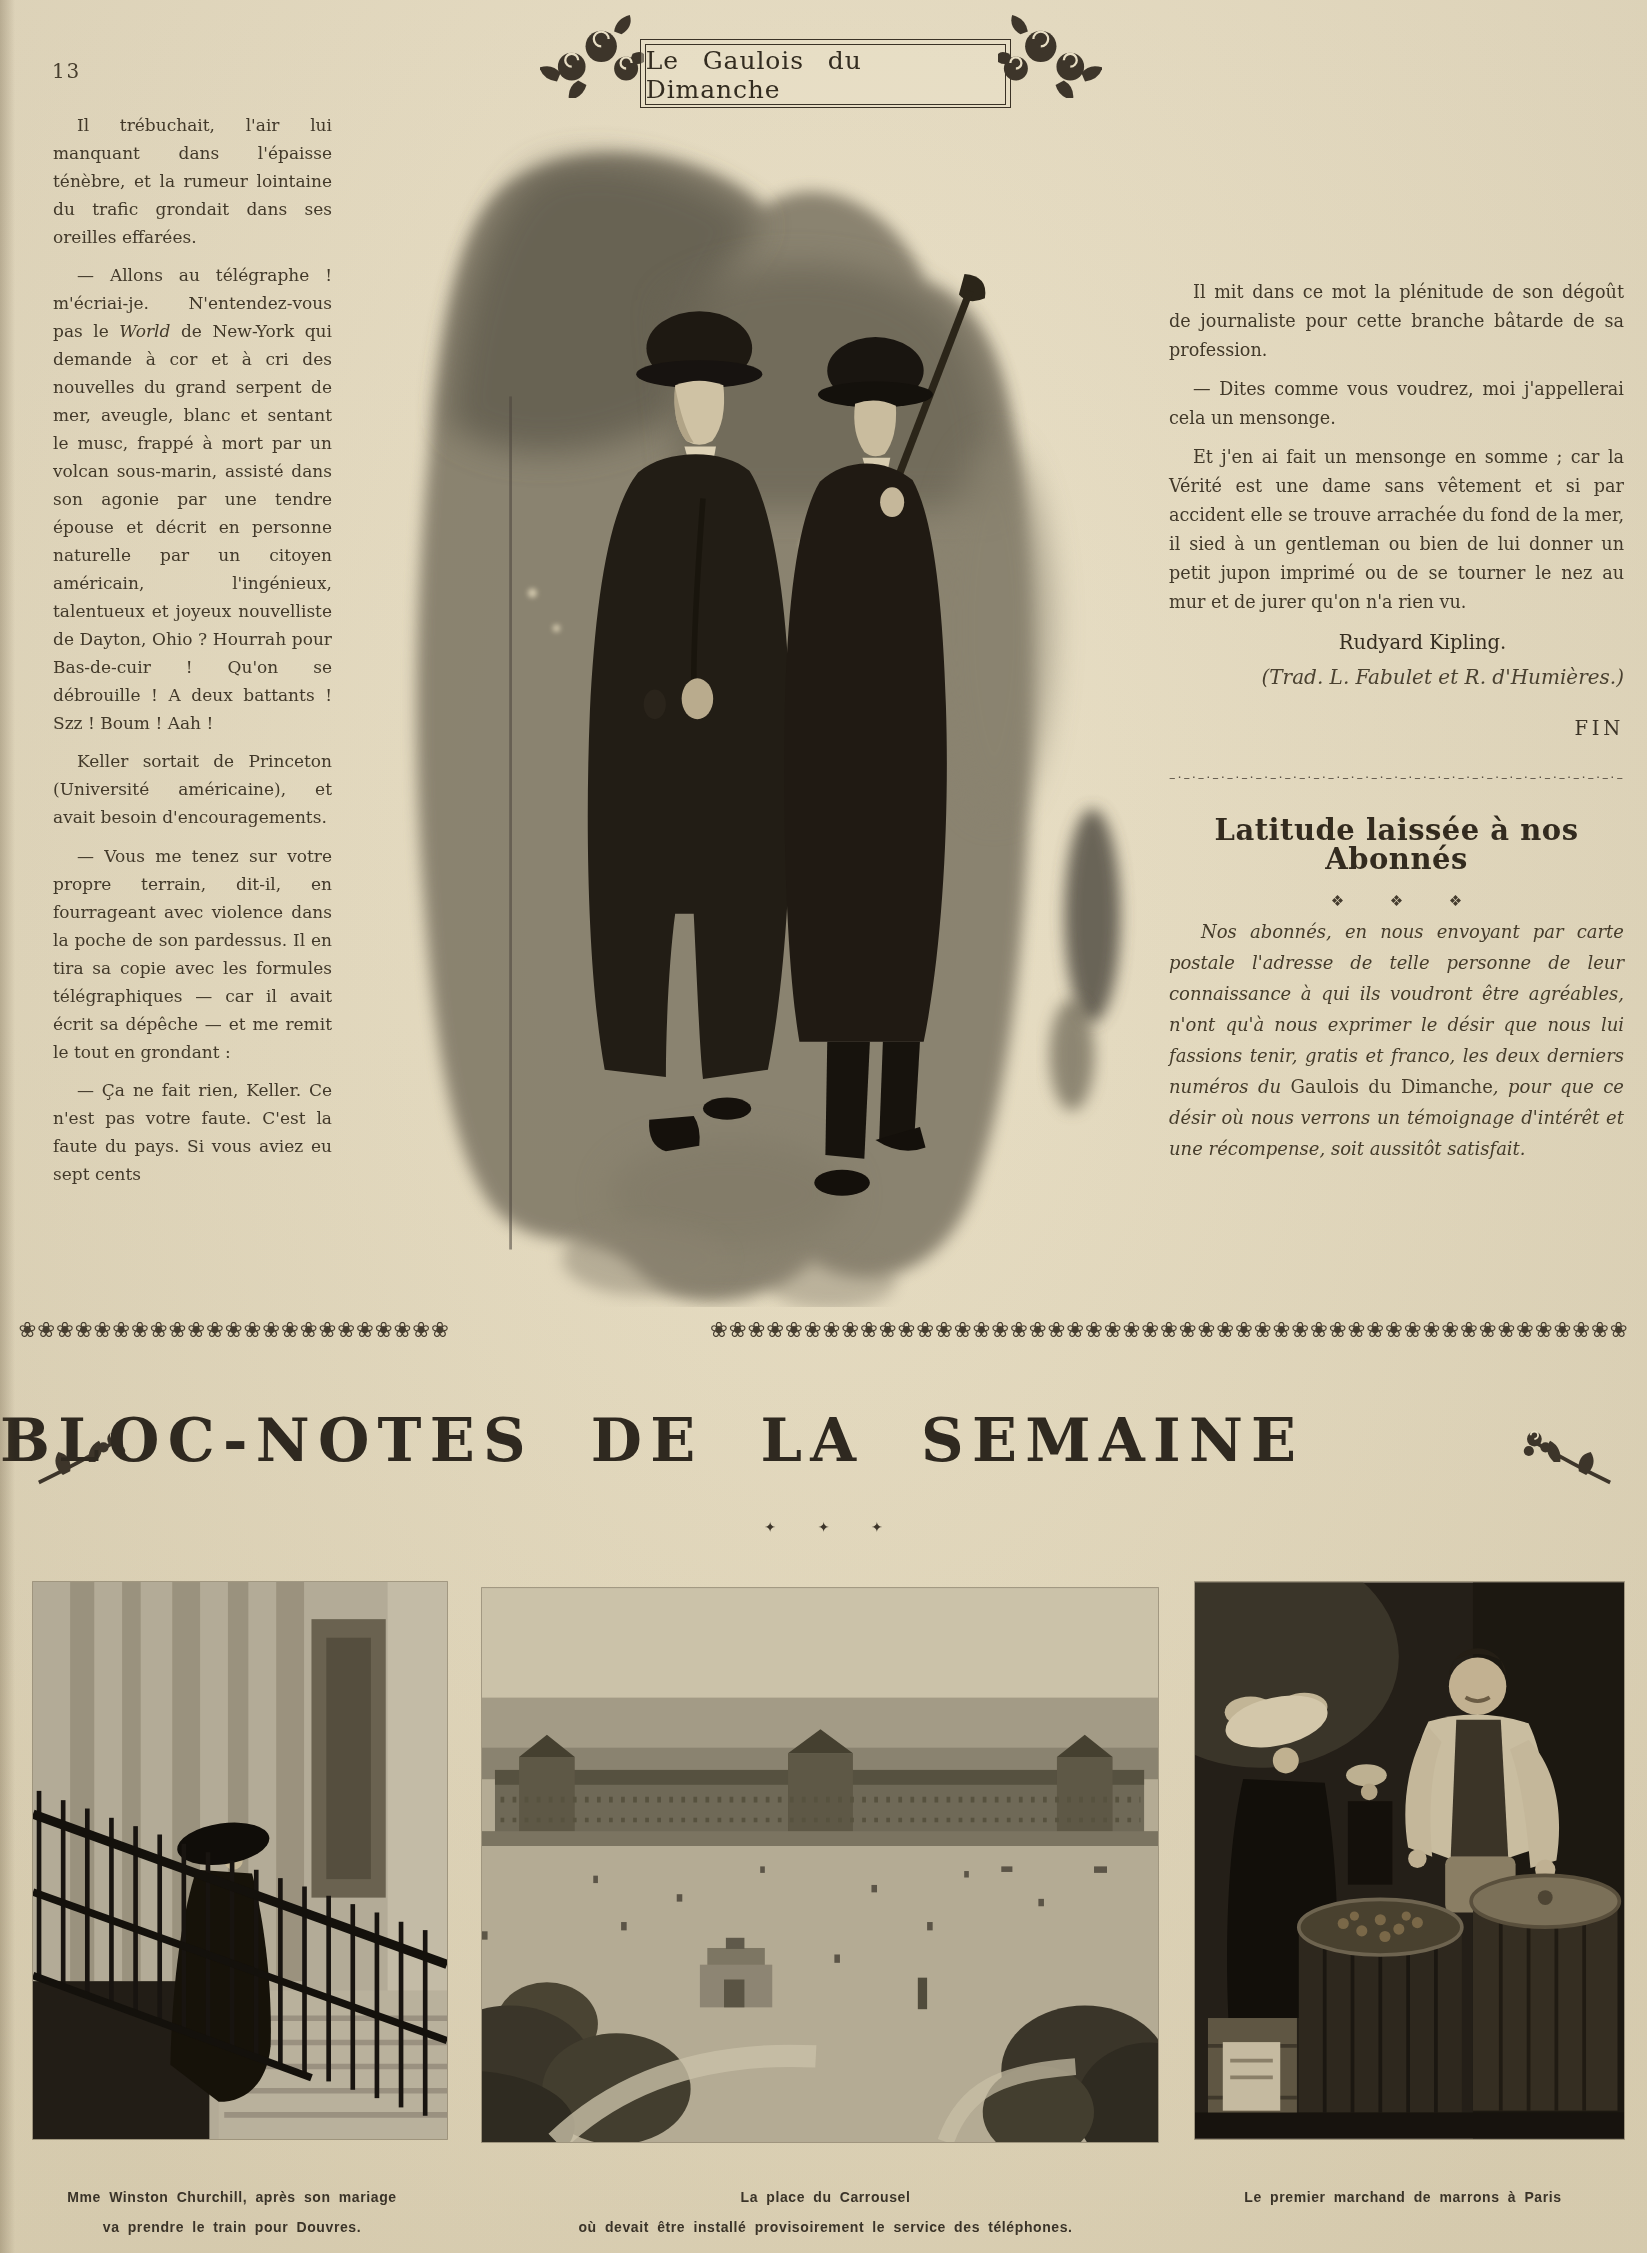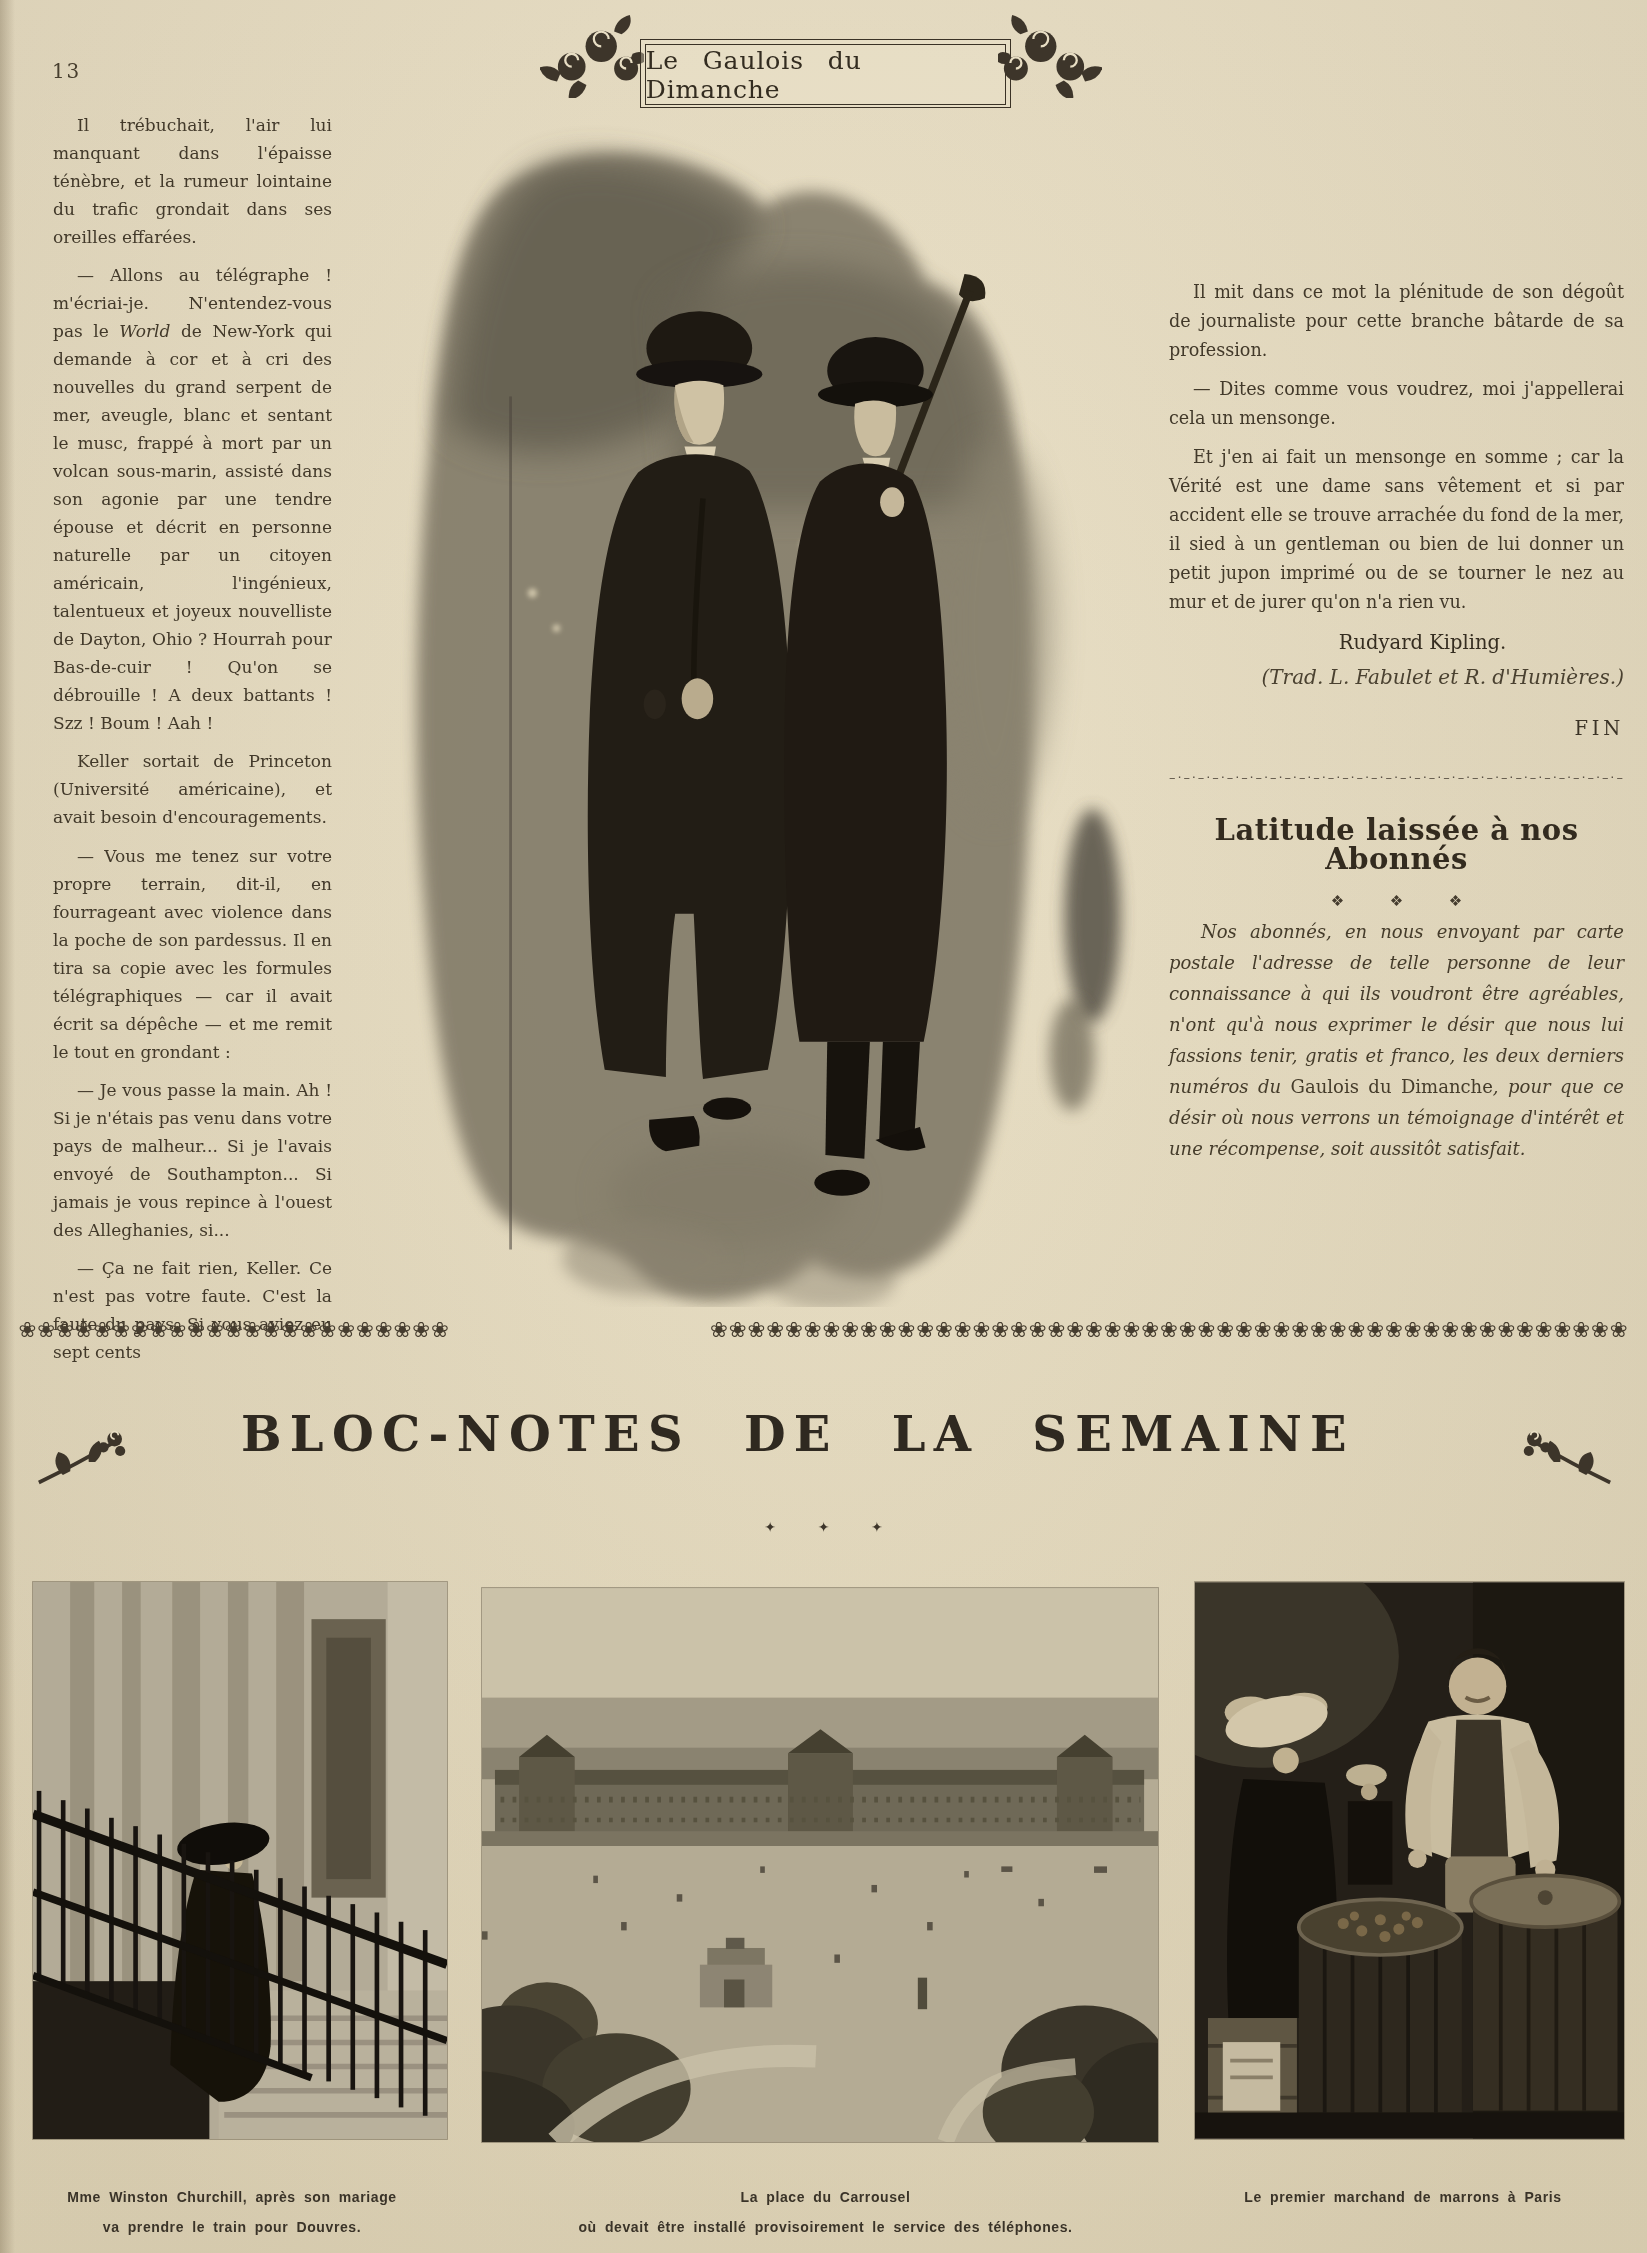--- a/index.html
+++ b/index.html
@@ -40,22 +40,22 @@
   .sub-orn{text-align:center;font-size:15px;letter-spacing:20.4px;margin-top:13px;color:#443b2d;
     font-family:"DejaVu Sans",sans-serif;padding-left:20.4px;}
   .sub-body{margin-top:18.6px;font-style:italic;font-size:18px;line-height:31px;text-indent:32px;color:#453c2b;}
   .sub-body .roman{font-style:normal;}
   
   .illus{position:absolute;left:330px;top:109px;width:835px;height:1198px;pointer-events:none;}
   
   .band{position:absolute;left:18.6px;top:1317px;width:1610px;display:flex;justify-content:space-between;
     font-family:"DejaVu Sans",sans-serif;font-size:21.3px;letter-spacing:0.9px;color:#463d2f;}
   
-  .bloc-title{position:absolute;left:0;top:1406px;width:1355px;text-align:right;
-    font-size:48px;font-weight:bold;letter-spacing:8.3px;word-spacing:28px;color:#2f2920;}
+  .bloc-title{position:absolute;left:0;top:1406px;width:1355px;text-align:left;
+    font-size:59px;font-weight:bold;letter-spacing:8.3px;word-spacing:28px;color:#2f2920;}
   .bloc-orn{position:absolute;left:0;top:1519px;width:1647px;text-align:center;
     font-size:14px;letter-spacing:18.6px;color:#3d352a;font-family:"DejaVu Sans",sans-serif;padding-left:18.6px;box-sizing:border-box;}
   .sprig{position:absolute;top:1427px;}
   .sprig.left{left:33px;}
   .sprig.right{left:1523px;transform:scaleX(-1);}
   
   .photo{position:absolute;box-shadow:0 0 0 0.9px rgba(58,48,36,0.4);overflow:hidden;background:#b3ab97;}
   .photo svg{display:block;}
   .photo1{left:33px;top:1582px;width:414px;height:557px;}
   .photo2{left:482px;top:1588px;width:676px;height:554px;}
@@ -111,21 +111,20 @@
       <path d="M66 34 a8 8 0 1 1 8 -8"></path>
       <path d="M93 58 a6 6 0 1 1 6 -6"></path>
     </g>
   </svg>
 
   <div class="col-left">
       <p>Il trébuchait, l'air lui manquant dans l'épaisse ténèbre, et la rumeur lointaine du trafic grondait dans ses oreilles effarées.</p>
       <p>— Allons au télégraphe ! m'écriai-je. N'entendez-vous pas le <i>World</i> de New-York qui demande à cor et à cri des nouvelles du grand serpent de mer, aveugle, blanc et sentant le musc, frappé à mort par un volcan sous-marin, assisté dans son agonie par une tendre épouse et décrit en personne naturelle par un citoyen américain, l'ingénieux, talentueux et joyeux nouvelliste de Dayton, Ohio ? Hourrah pour Bas-de-cuir ! Qu'on se débrouille ! A deux battants ! Szz ! Boum ! Aah !</p>
       <p>Keller sortait de Princeton (Université américaine), et avait besoin d'encouragements.</p>
       <p>— Vous me tenez sur votre propre terrain, dit-il, en fourrageant avec violence dans la poche de son pardessus. Il en tira sa copie avec les formules télégraphiques — car il avait écrit sa dépêche — et me remit le tout en grondant :</p>
-      <p>— Je vous passe la main. Ah ! Si je n'étais pas venu dans votre pays de malheur... Si je l'avais envoyé de Southampton... Si jamais je vous repince à l'ouest des Alleghanies, si...</p>
       <p>— Ça ne fait rien, Keller. Ce n'est pas votre faute. C'est la faute du pays. Si vous aviez eu sept cents</p>
     </div>
 
   <div class="illus">
     <svg width="835" height="1198" viewBox="0 0 900 1292">
       <defs>
         <filter id="b1" x="-30%" y="-30%" width="160%" height="160%">
             <feGaussianBlur stdDeviation="8"></feGaussianBlur>
           </filter>
         <filter id="b2" x="-40%" y="-40%" width="180%" height="180%">

